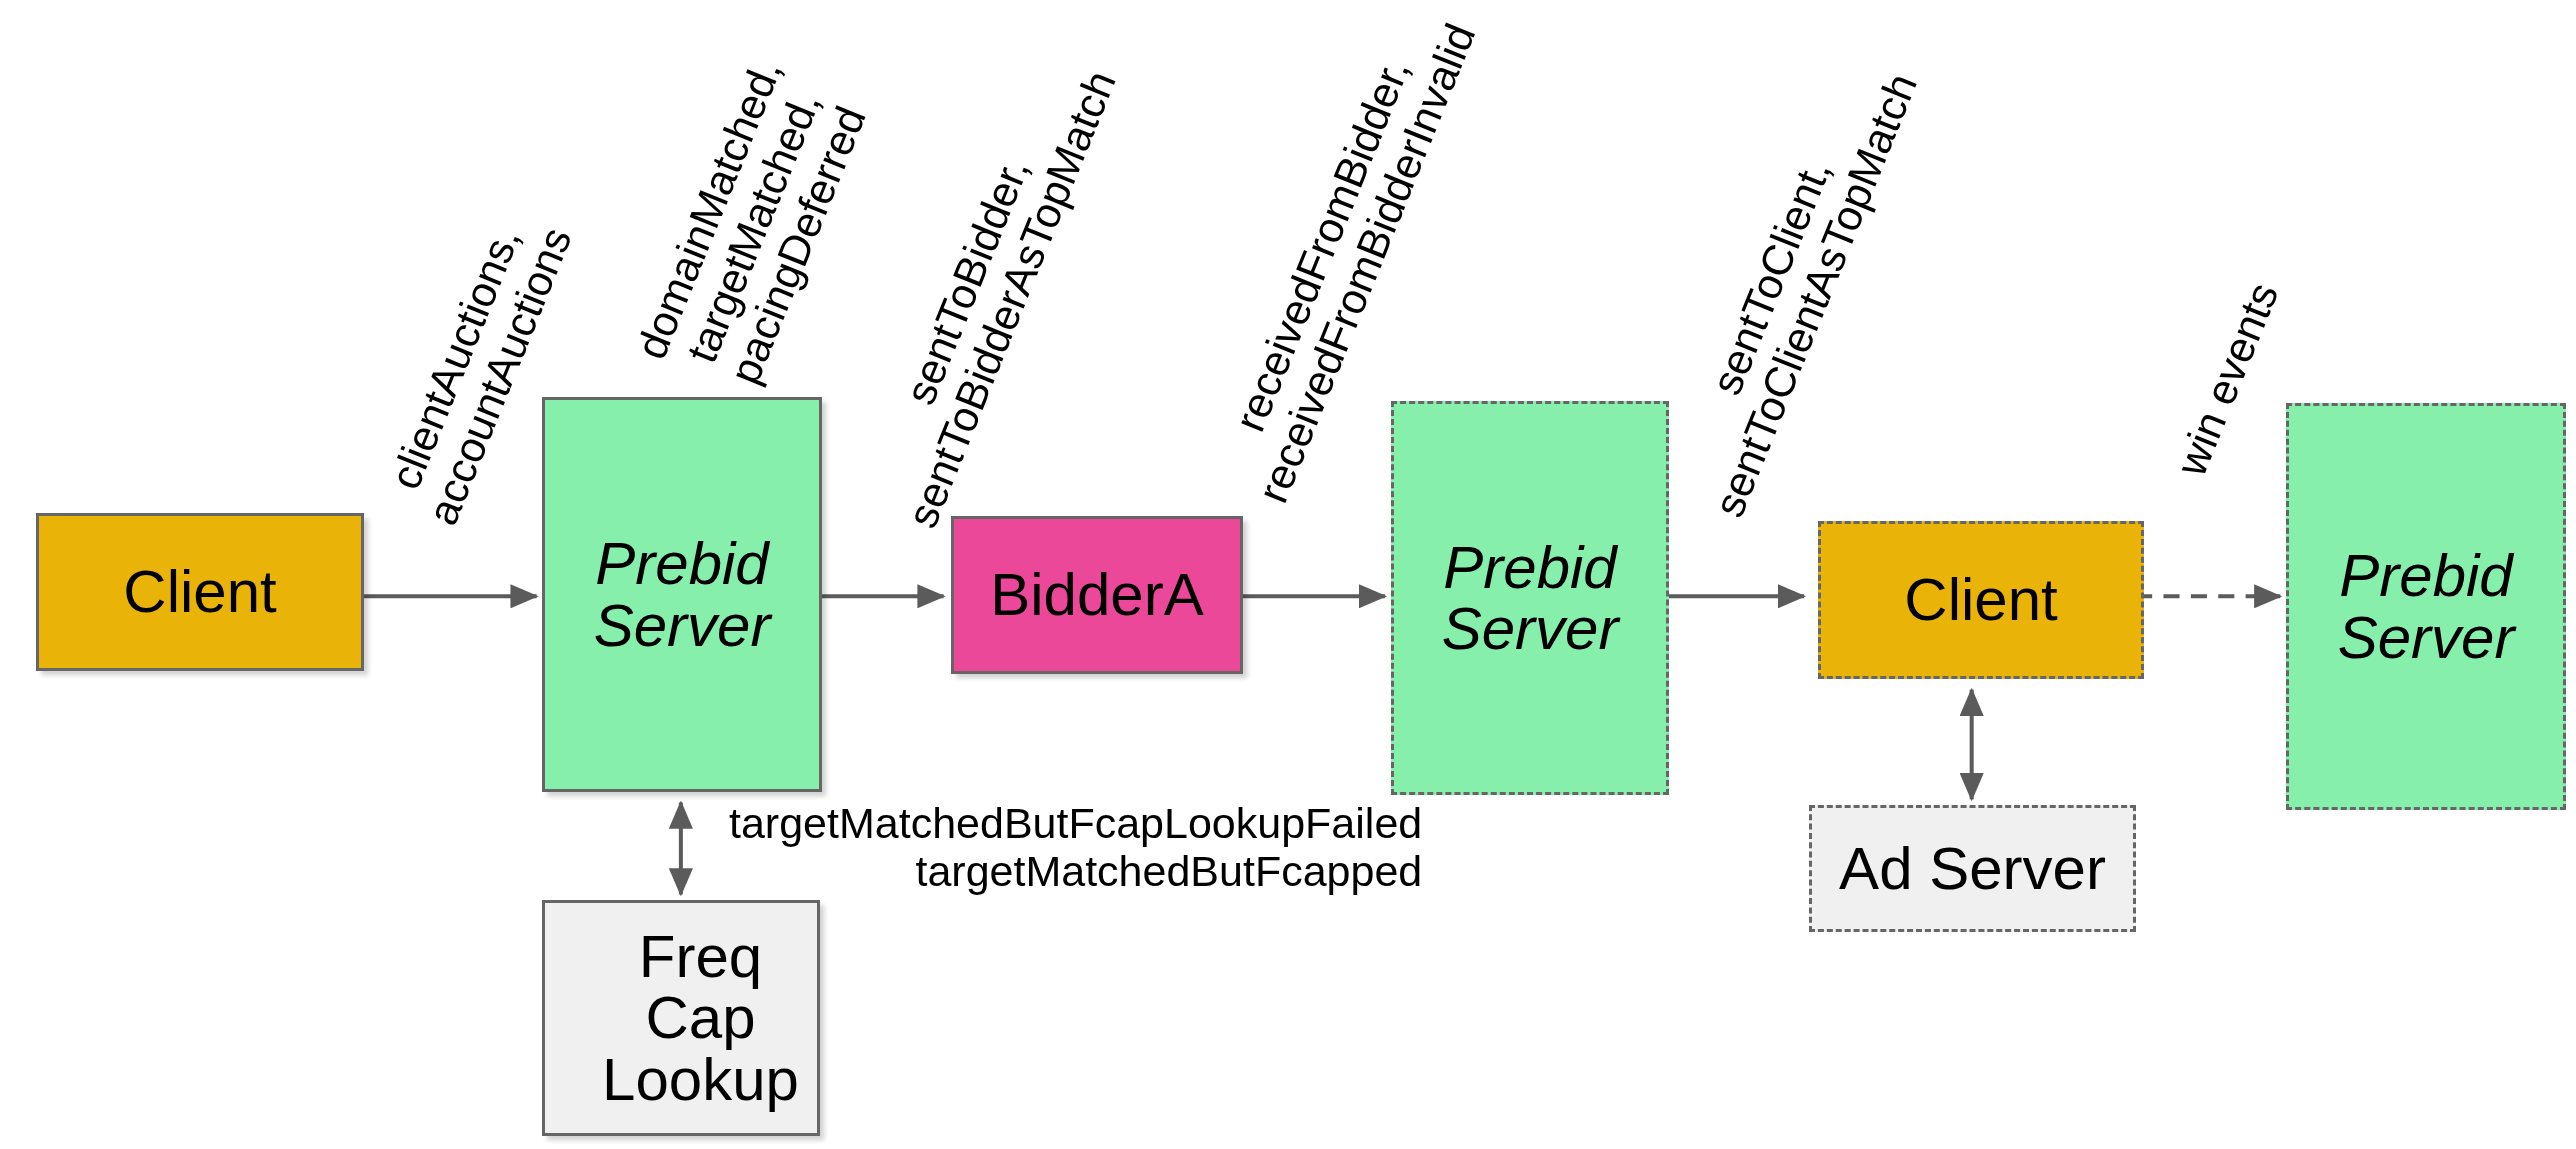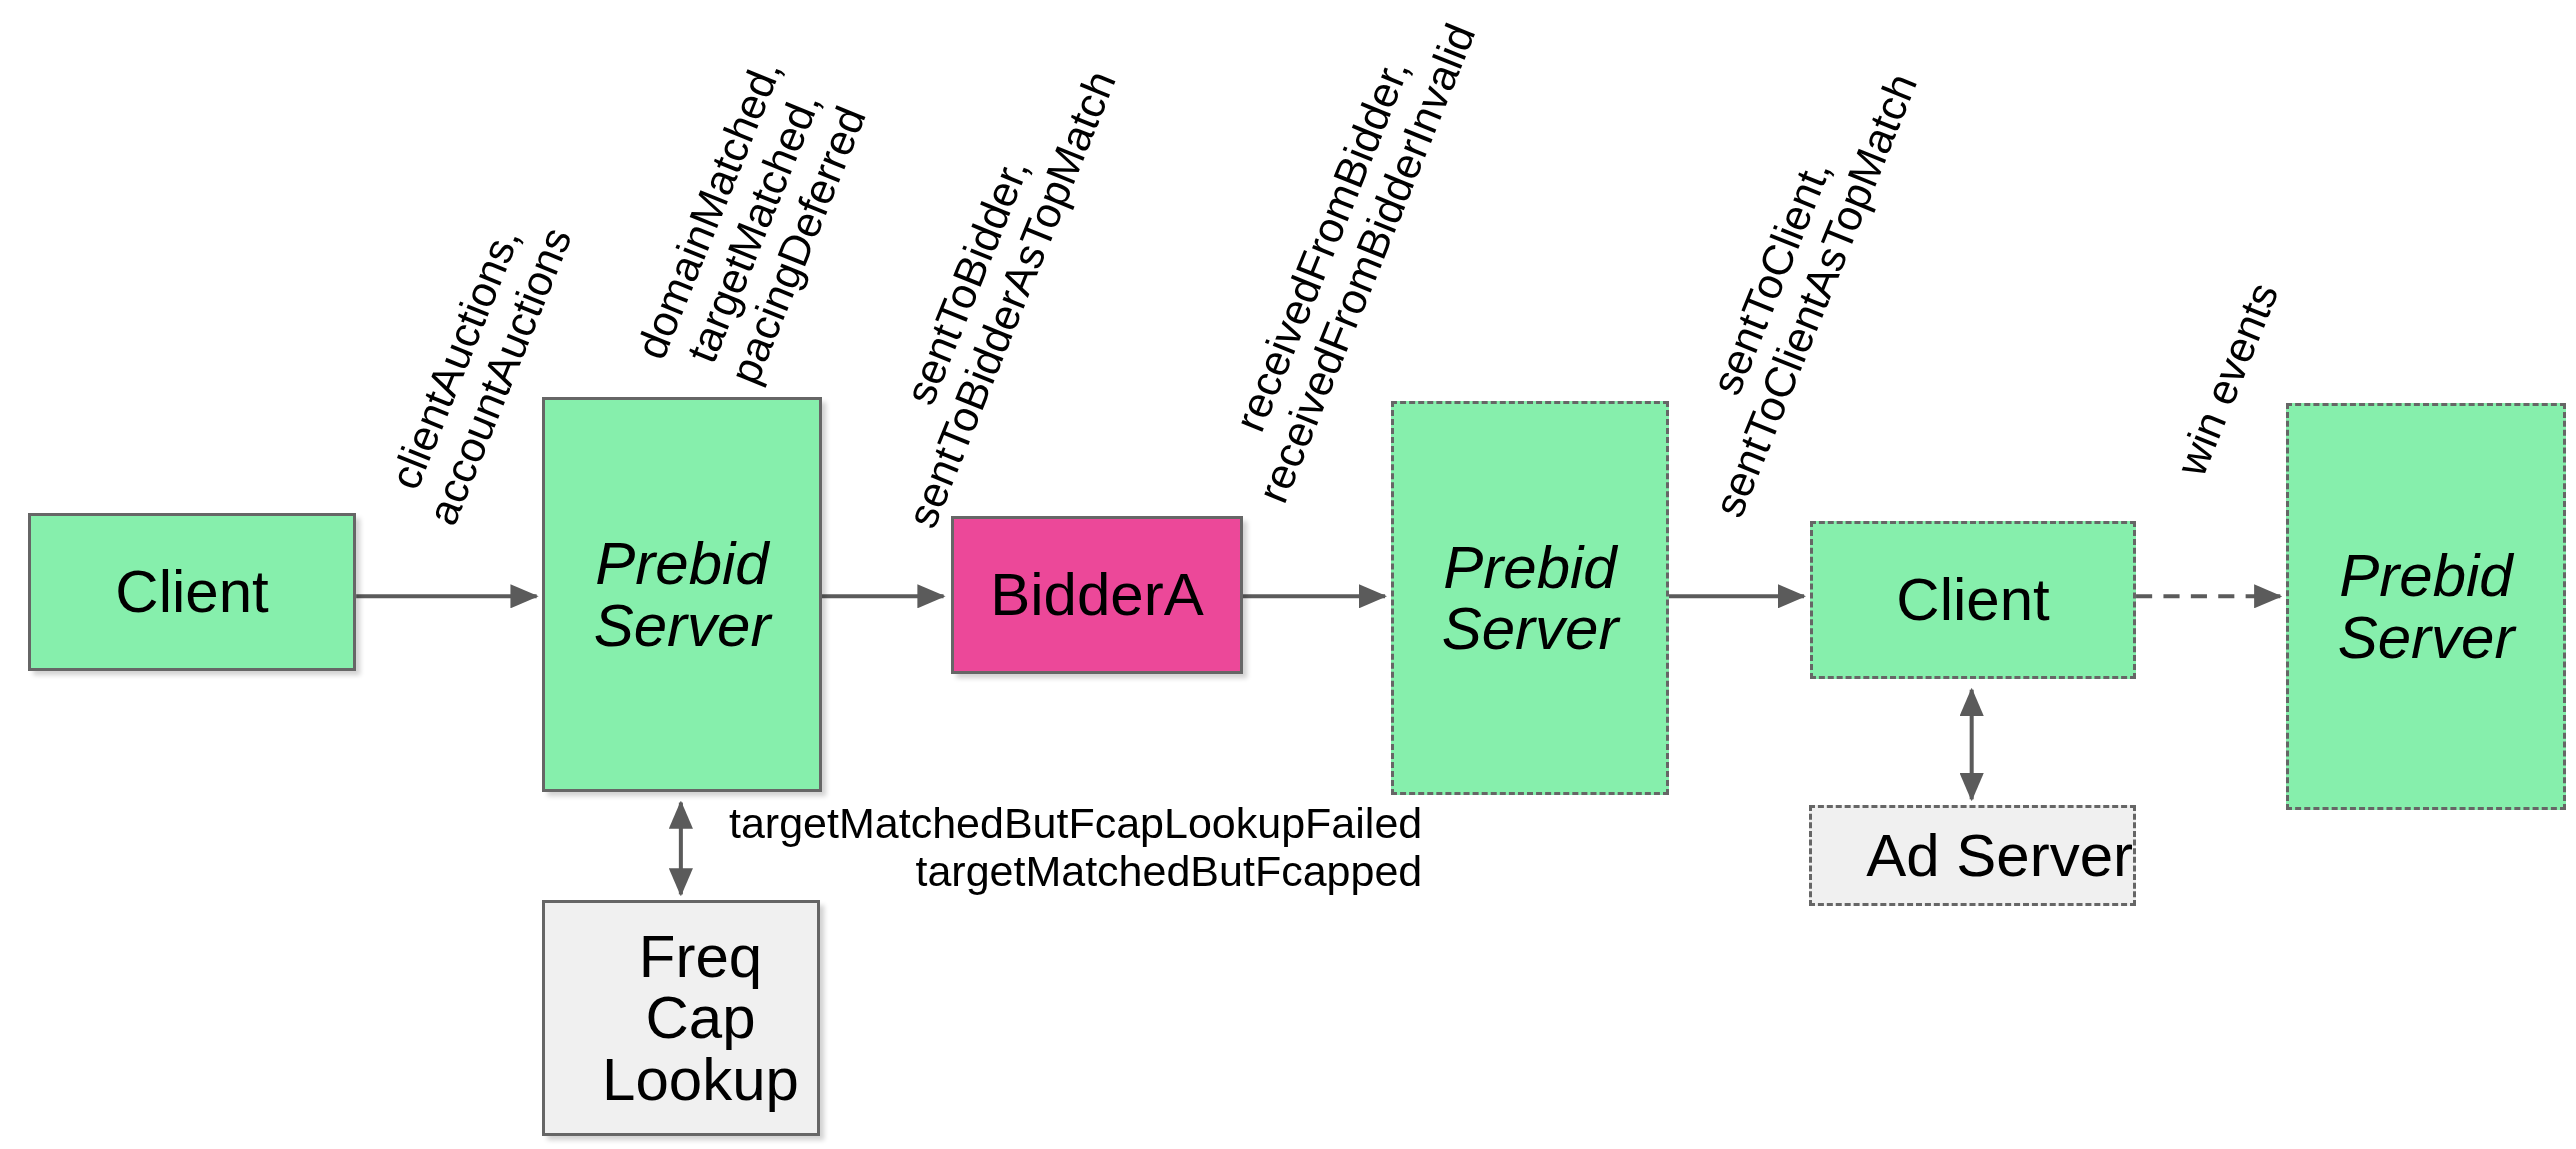--- a/index.html
+++ b/index.html
@@ -23,21 +23,21 @@
     display: flex;
     align-items: center;
     justify-content: center;
     text-align: center;
     font-size: 60px;
     line-height: 1.02;
     white-space: pre-line;
   }
   .node.solid  { border: 3.2px solid #666666; box-shadow: 4.8px 4.8px 4.8px rgba(0,0,0,0.18); }
   .node.dashed { border: 3.2px dashed #666666; }
-  .fill-blue   { background: #86efac; }
+  .fill-blue   { background: #eab308; margin-left: 8px; }
   .fill-green  { background: #86efac; font-style: italic; }
   .fill-yellow { background: #ec4899; }
   .fill-gray   { background: #f0f0f0; }
   .edge-label {
     position: absolute;
     font-size: 43px;
     line-height: 48px;
     white-space: pre-line;
     text-align: center;
     transform: translate(-50%, -50%) rotate(-68deg);
@@ -90,21 +90,21 @@
 
   <div class="node dashed fill-blue" style="left:1810px; top:521px; width:326px; height:158px;">
     <span>Client</span>
   </div>
 
   <div class="node dashed fill-green" style="left:2286px; top:403px; width:280px; height:407px;">
     <span>Prebid
 Server</span>
   </div>
 
-  <div class="node dashed fill-gray" style="left:1809px; top:805px; width:327px; height:101px;justify-content:flex-end;">
+  <div class="node dashed fill-gray" style="left:1809px; top:805px; width:327px; height:127px;">
     <span>Ad Server</span>
   </div>
 
   <div class="node solid fill-gray" style="left:542px; top:900px; width:278px; height:236px;padding-left:39px;">
     <span>Freq
 Cap
 Lookup</span>
   </div>
 
   <div class="edge-label" style="left:477px; top:367px;">clientAuctions,

